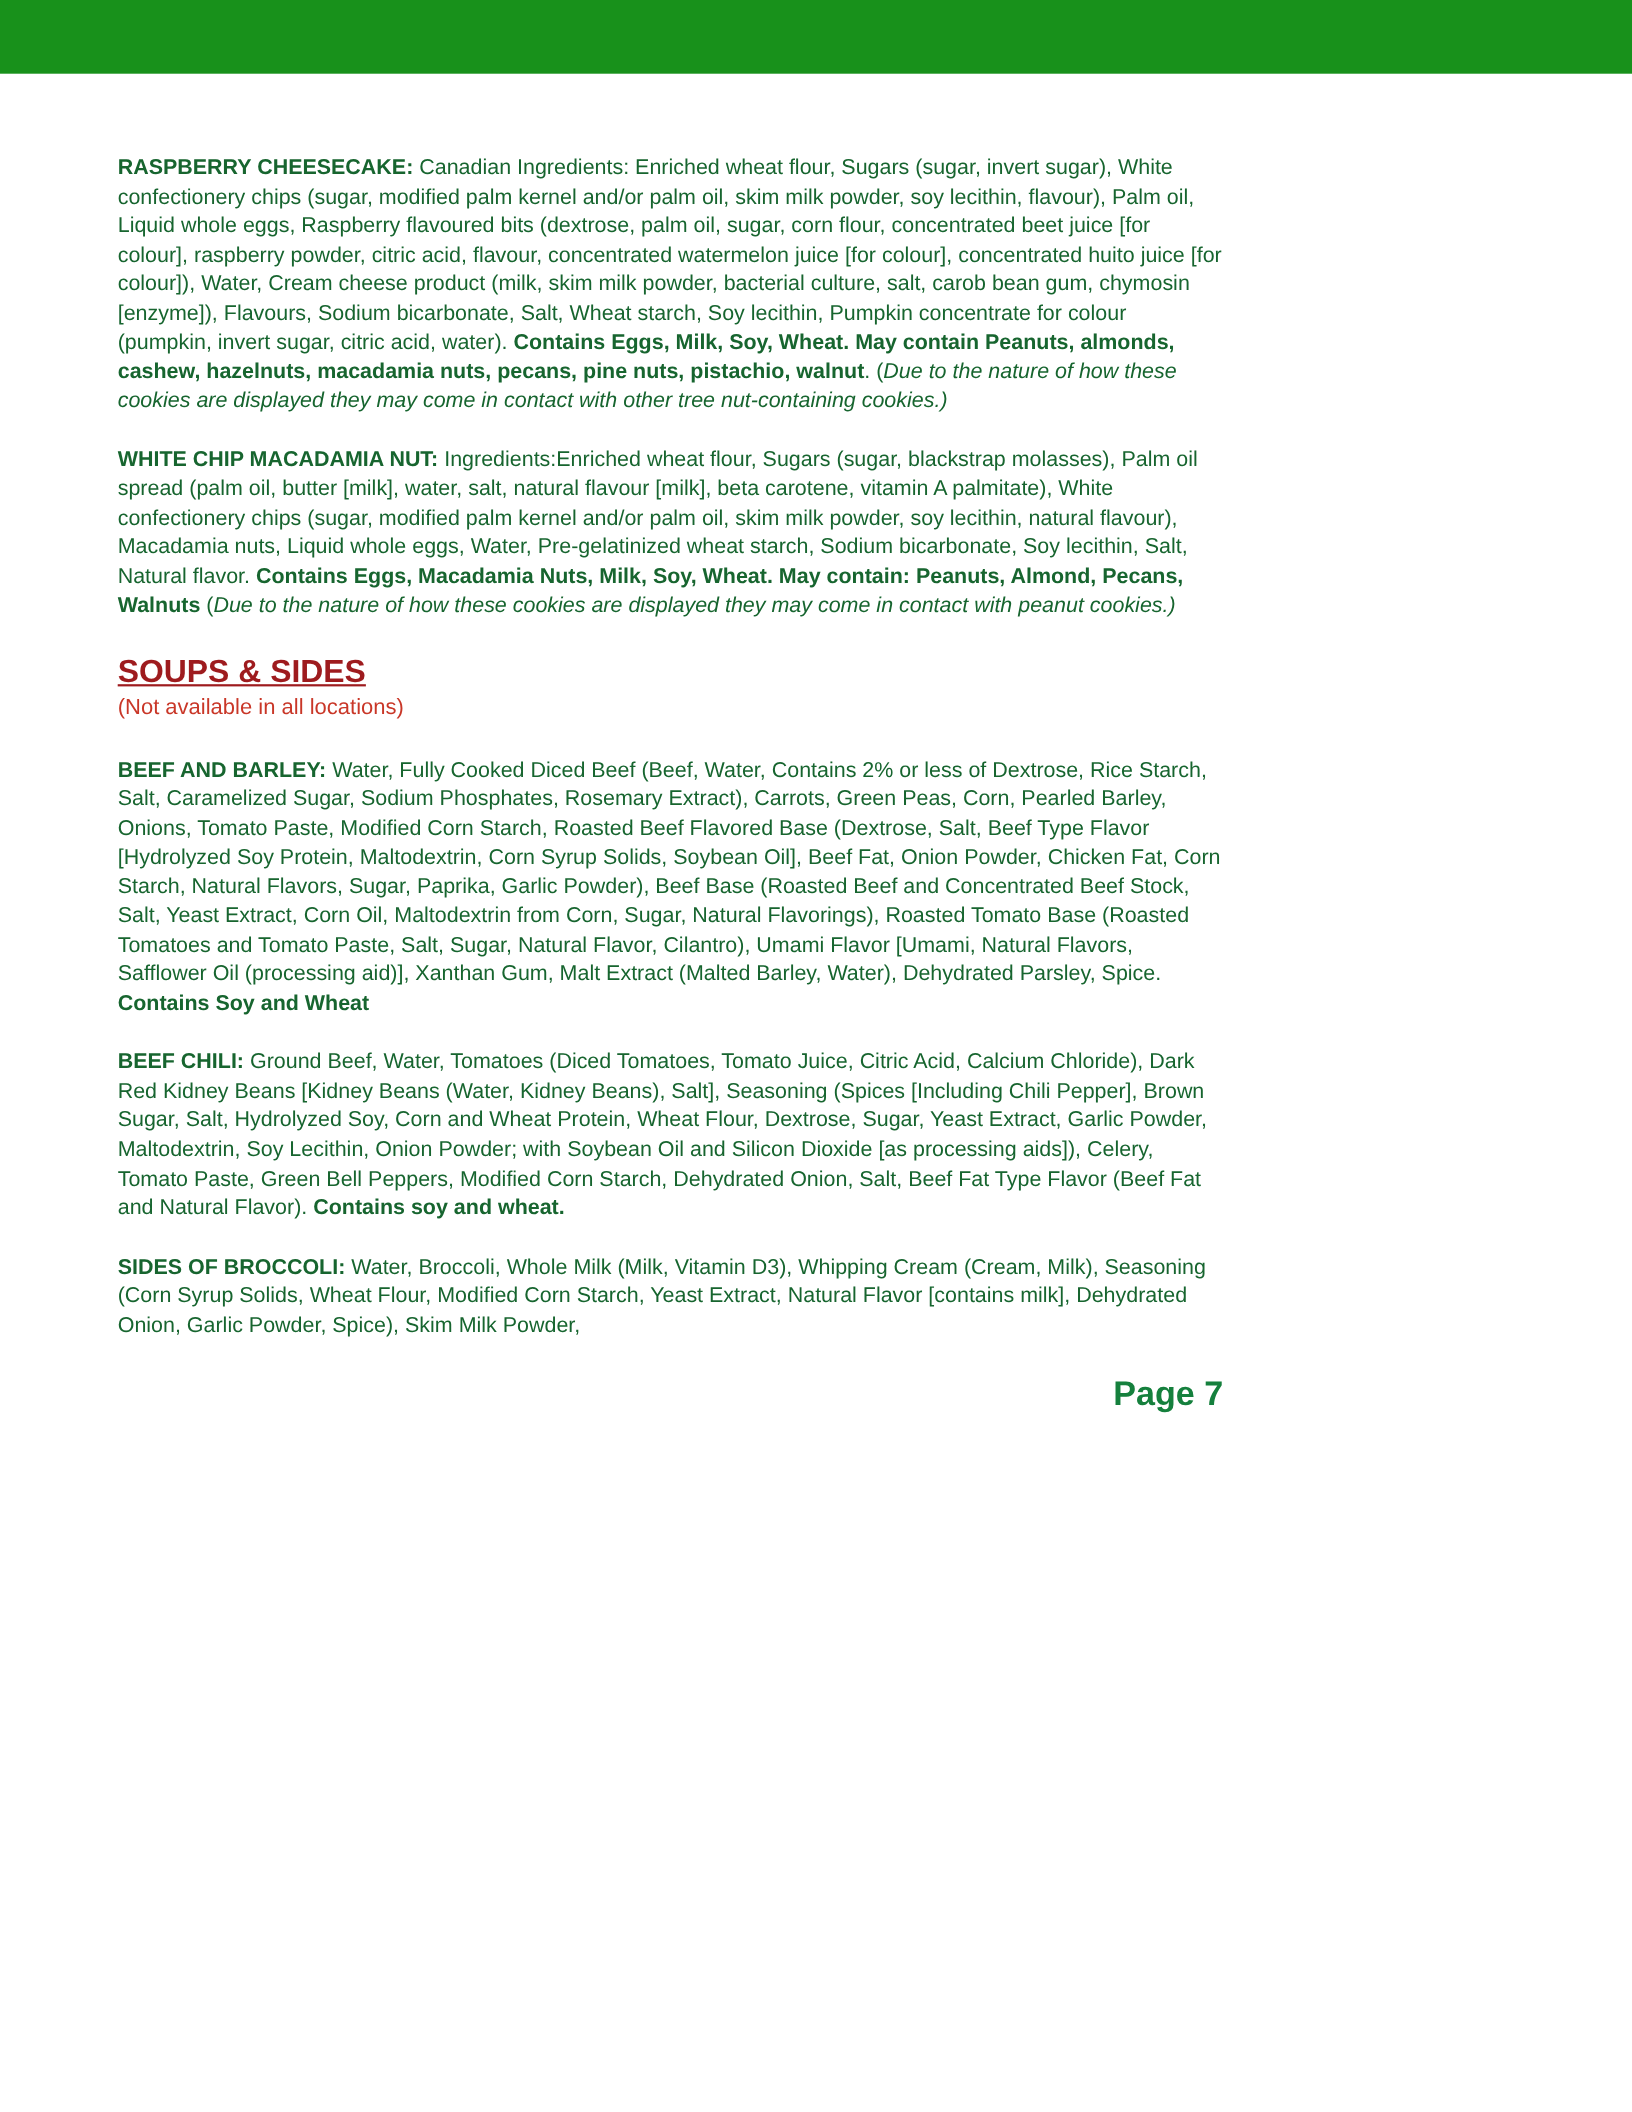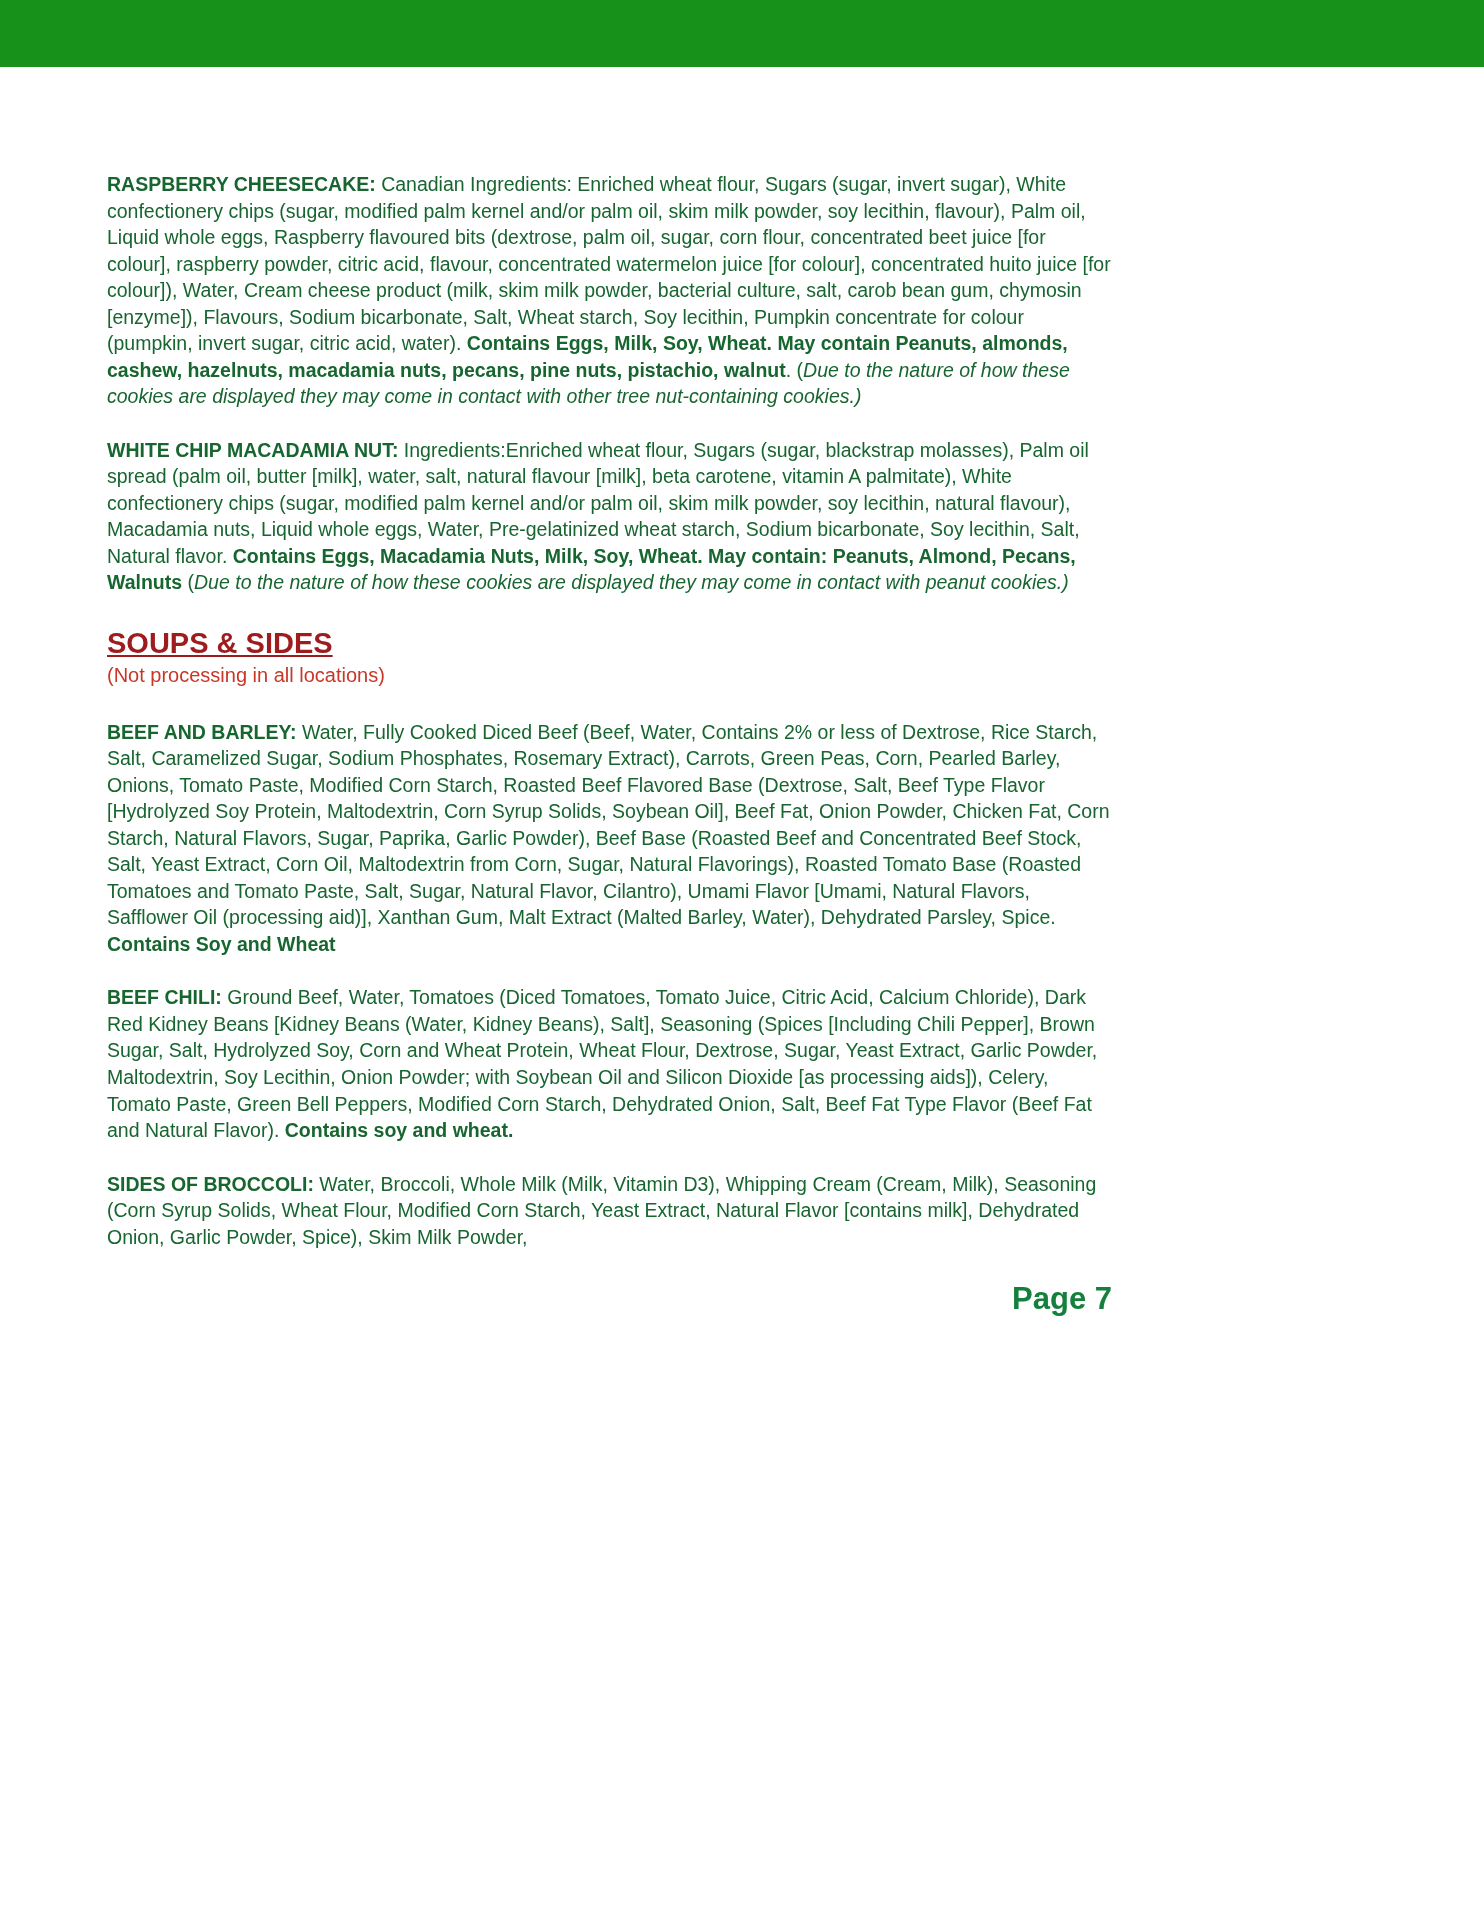--- a/index.html
+++ b/index.html
@@ -11,21 +11,21 @@
     position: relative;
     font-family: "Liberation Sans", sans-serif;
     overflow: hidden;
   }
   .top-bar {
     width: 100%;
     height: 67px;
     background: #18911b;
   }
   .content {
-    padding: 104px 0 0 107px;
+    padding: 72px 0 0 107px;
     width: 1112px;
     color: #17652f;
     font-size: 19.5px;
     line-height: 1.36;
   }
   .para { margin: 0 0 27px 0; }
   .b { font-weight: bold; }
   .i { font-style: italic; }
   .soups-title {
     color: #9e1b1e;
@@ -52,21 +52,21 @@
 <body>
 
 <div class="page">
   <div class="top-bar"></div>
   <div class="content">
     <div>
         <p class="para"><span class="b">RASPBERRY CHEESECAKE:</span><span>  Canadian Ingredients: Enriched wheat flour, Sugars (sugar, invert sugar), White confectionery chips (sugar, modified palm kernel and/or palm oil, skim milk powder, soy lecithin, flavour), Palm oil, Liquid whole eggs, Raspberry flavoured bits (dextrose, palm oil, sugar, corn flour, concentrated beet juice [for colour], raspberry powder, citric acid, flavour, concentrated watermelon juice [for colour], concentrated huito juice [for colour]), Water, Cream cheese product (milk, skim milk powder, bacterial culture, salt, carob bean gum, chymosin [enzyme]), Flavours, Sodium bicarbonate, Salt, Wheat starch, Soy lecithin, Pumpkin concentrate for colour (pumpkin, invert sugar, citric acid, water). </span><span class="b">Contains Eggs, Milk, Soy, Wheat. May contain Peanuts, almonds, cashew, hazelnuts, macadamia nuts, pecans, pine nuts, pistachio, walnut</span><span>. (</span><span class="i">Due to the nature of how these cookies are displayed they may come in contact with other tree nut-containing cookies.)</span></p>
         <p class="para"><span class="b">WHITE CHIP MACADAMIA NUT:</span><span> Ingredients:Enriched wheat flour, Sugars (sugar, blackstrap molasses), Palm oil spread (palm oil, butter [milk], water, salt, natural flavour [milk], beta carotene, vitamin A palmitate), White confectionery chips (sugar, modified palm kernel and/or palm oil, skim milk powder, soy lecithin, natural flavour), Macadamia nuts, Liquid whole eggs, Water, Pre-gelatinized wheat starch, Sodium bicarbonate, Soy lecithin, Salt, Natural flavor. </span><span class="b">Contains Eggs, Macadamia Nuts, Milk, Soy, Wheat.  May contain: Peanuts, Almond, Pecans, Walnuts</span><span> (</span><span class="i">Due to the nature of how these cookies are displayed they may come in contact with peanut cookies.)</span></p>
       </div>
     <h1 class="soups-title">SOUPS &amp; SIDES</h1>
-    <div class="soups-subtitle">(Not processing in all locations)</div>
+    <div class="soups-subtitle">(Not available in all locations)</div>
     <div>
         <p class="para"><span class="b">BEEF AND BARLEY:</span><span> Water, Fully Cooked Diced Beef (Beef, Water, Contains 2% or less of Dextrose, Rice Starch, Salt, Caramelized Sugar, Sodium Phosphates, Rosemary Extract), Carrots, Green Peas, Corn, Pearled Barley, Onions, Tomato Paste, Modified Corn Starch, Roasted Beef Flavored Base (Dextrose, Salt, Beef Type Flavor [Hydrolyzed Soy Protein, Maltodextrin, Corn Syrup Solids, Soybean Oil], Beef Fat, Onion Powder, Chicken Fat, Corn Starch, Natural Flavors, Sugar, Paprika, Garlic Powder), Beef Base (Roasted Beef and Concentrated Beef Stock, Salt, Yeast Extract, Corn Oil, Maltodextrin from Corn, Sugar, Natural Flavorings), Roasted Tomato Base (Roasted Tomatoes and Tomato Paste, Salt, Sugar, Natural Flavor, Cilantro), Umami Flavor [Umami, Natural Flavors, Safflower Oil (processing aid)], Xanthan Gum, Malt Extract (Malted Barley, Water), Dehydrated Parsley, Spice. </span><span class="b">Contains Soy and Wheat</span></p>
         <p class="para"><span class="b">BEEF CHILI:</span><span> Ground Beef, Water, Tomatoes (Diced Tomatoes, Tomato Juice, Citric Acid, Calcium Chloride), Dark Red Kidney Beans [Kidney Beans (Water, Kidney Beans), Salt], Seasoning (Spices [Including Chili Pepper], Brown Sugar, Salt, Hydrolyzed Soy, Corn and Wheat Protein, Wheat Flour, Dextrose, Sugar, Yeast Extract, Garlic Powder, Maltodextrin, Soy Lecithin, Onion Powder; with Soybean Oil and Silicon Dioxide [as processing aids]), Celery, Tomato Paste, Green Bell Peppers, Modified Corn Starch, Dehydrated Onion, Salt, Beef Fat Type Flavor (Beef Fat and Natural Flavor). </span><span class="b">Contains soy and wheat.</span></p>
         <p class="para"><span class="b">SIDES OF BROCCOLI:</span><span> Water, Broccoli, Whole Milk (Milk, Vitamin D3), Whipping Cream (Cream, Milk), Seasoning (Corn Syrup Solids, Wheat Flour, Modified Corn Starch, Yeast Extract, Natural Flavor [contains milk], Dehydrated Onion, Garlic Powder, Spice), Skim Milk Powder,</span></p>
       </div>
     <div class="page-number">Page 7</div>
   </div>
 </div>
 
 </body></html>

